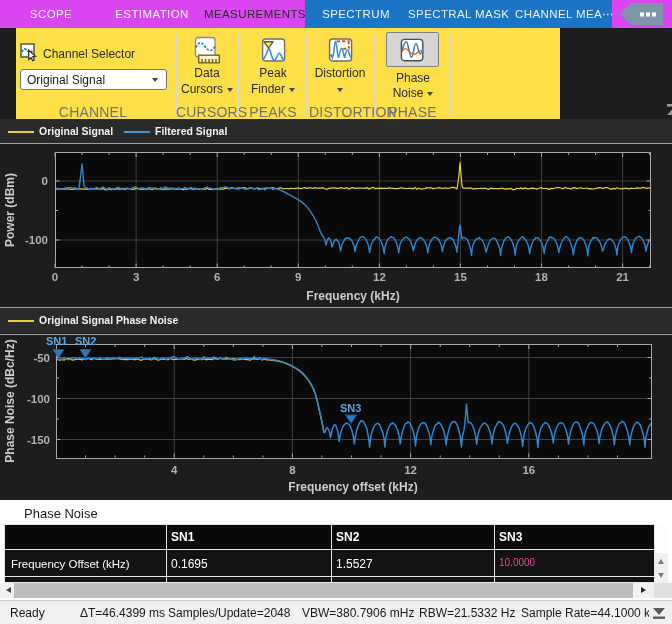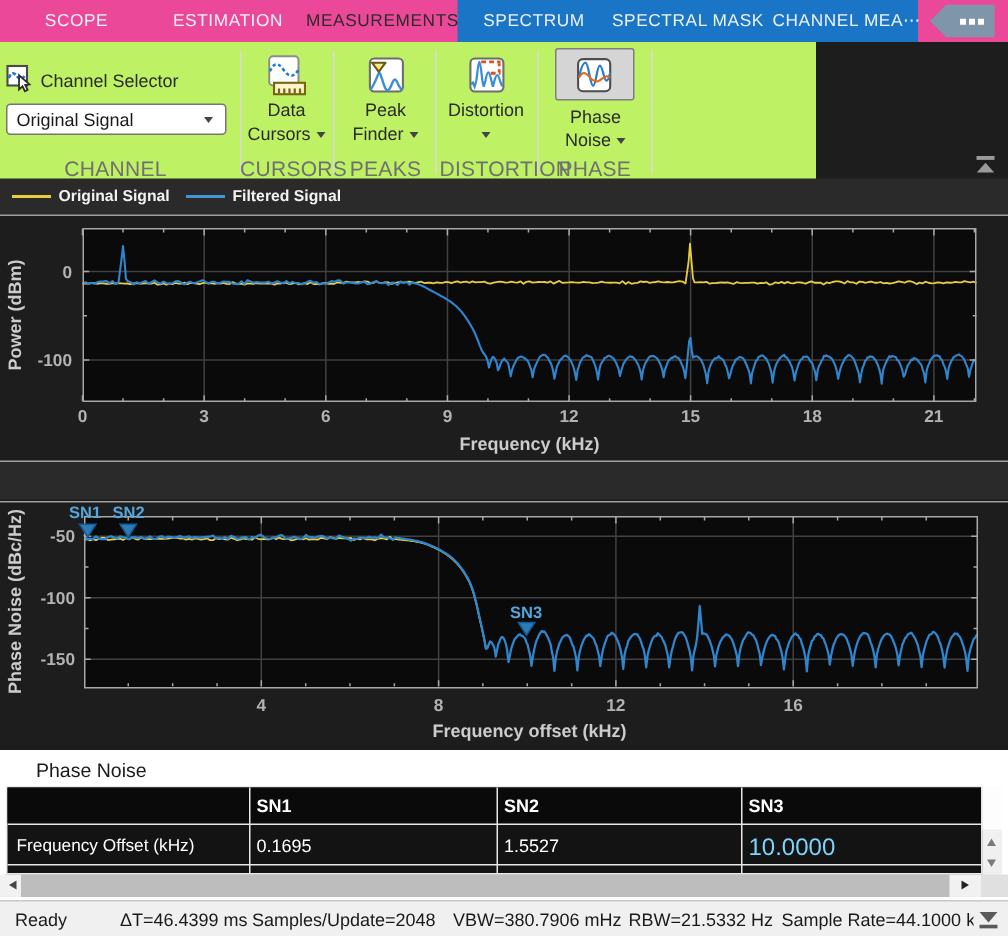--- a/index.html
+++ b/index.html
@@ -1,24 +1,24 @@
 <!DOCTYPE html>
 <html><head><meta charset="utf-8"><style>
 * { margin:0; padding:0; box-sizing:border-box; }
 html,body { width:672px; height:624px; overflow:hidden; background:#1d1d1d;
   font-family:"Liberation Sans", sans-serif; }
 #app { position:relative; width:672px; height:624px; }
 .abs { position:absolute; }
 
-#tabbar { left:0; top:0; width:672px; height:28px; background:#ec4899; }
+#tabbar { left:0; top:0; width:672px; height:28px; background:#d946ef; }
 #tabbar .bluezone { position:absolute; left:305px; top:0; width:307px; height:28px; background:#1a75c6; }
 .tab { position:absolute; top:0; height:28px; line-height:28px; font-size:11.5px; letter-spacing:0.4px;
    color:#eef3f8; text-align:center; white-space:nowrap; }
 
-#ribbon { left:0; top:28px; width:544px; height:92px; background:#bef264; color:#2b2b2b; }
+#ribbon { left:16px; top:28px; width:544px; height:92px; background:#fde047; color:#2b2b2b; }
 .seclabel { position:absolute; font-size:14px; color:#707070; text-align:center; top:76px; letter-spacing:0.2px;}
 .divider { position:absolute; top:6px; width:1px; height:82px; background:#d9d9d9; }
 .btntext { position:absolute; font-size:12px; color:#2b2b2b; text-align:center; white-space:nowrap; }
 .caret { display:inline-block; width:0; height:0; border-left:3.5px solid transparent;
    border-right:3.5px solid transparent; border-top:4px solid #444; margin-left:4px; vertical-align:middle; }
 
 .legend { position:absolute; left:0; width:672px; background:#2a2a2a; color:#f2f2f2;
    font-size:10.5px; font-weight:bold; }
 .lline { display:inline-block; width:26px; height:0; border-top:2px solid; vertical-align:middle; margin-right:5px;}
 .sep { position:absolute; left:0; width:672px; height:1px; background:#a0a0a0; z-index:5; }
@@ -204,20 +204,21 @@
       <text x="541.5" y="137" text-anchor="middle" class="tick">18</text>
       <text x="622.6" y="137" text-anchor="middle" class="tick">21</text>
   <text x="48" y="41" text-anchor="end" class="tick">0</text>
   <text x="48" y="100" text-anchor="end" class="tick">-100</text>
   <text x="353" y="156" text-anchor="middle" class="title">Frequency (kHz)</text>
   <text x="14" y="66" text-anchor="middle" class="title" transform="rotate(-90 14 66)">Power (dBm)</text>
 </svg>
 <div class="sep" style="top:307px;"></div>
 
 <div class="legend" style="top:308px;height:25px;">
+  <span style="position:absolute;left:8px;top:6px;"><span class="lline" style="border-color:#e9cd3f;"></span>Original Signal Phase Noise</span>
 </div>
 <div class="sep" style="top:334px;"></div>
 
 <svg class="abs" style="left:0;top:334px;" width="672" height="166" viewBox="0 0 672 166">
   <rect x="0" y="0" width="672" height="166" fill="#1d1d1d"></rect>
   <rect x="56" y="10" width="596" height="114" fill="#0a0a0a"></rect>
   <g>
     <line x1="174.2" y1="10" x2="174.2" y2="124" stroke="#414141" stroke-width="1"></line>
         <line x1="292.4" y1="10" x2="292.4" y2="124" stroke="#414141" stroke-width="1"></line>
         <line x1="410.6" y1="10" x2="410.6" y2="124" stroke="#414141" stroke-width="1"></line>
@@ -303,21 +304,21 @@
     <div style="position:absolute;left:161px;top:0;width:1px;height:100%;background:#e8e8e8;"></div>
     <div style="position:absolute;left:326px;top:0;width:1px;height:100%;background:#e8e8e8;"></div>
     <div style="position:absolute;left:489px;top:0;width:1px;height:100%;background:#e8e8e8;"></div>
     <div style="position:absolute;left:0;top:51px;width:100%;height:1px;background:#e8e8e8;"></div>
     <div style="position:absolute;left:166px;top:5px;font-size:12px;font-weight:bold;color:#fff;">SN1</div>
     <div style="position:absolute;left:331px;top:5px;font-size:12px;font-weight:bold;color:#fff;">SN2</div>
     <div style="position:absolute;left:494px;top:5px;font-size:12px;font-weight:bold;color:#fff;">SN3</div>
     <div style="position:absolute;left:6px;top:33px;font-size:11.5px;color:#fff;">Frequency Offset (kHz)</div>
     <div style="position:absolute;left:166px;top:32px;font-size:12px;color:#fff;">0.1695</div>
     <div style="position:absolute;left:331px;top:32px;font-size:12px;color:#fff;">1.5527</div>
-    <div style="position:absolute;left:494px;top:32px;font-size:16px;color:#7dd3fc;">10.0000</div>
+    <div style="position:absolute;left:494px;top:32px;font-size:10px;color:#ec4899;">10.0000</div>
   </div>
 
   <div style="position:absolute;left:655px;top:24px;width:13px;height:59px;background:#f0f0f0;">
     <div style="position:absolute;left:0;top:0;width:13px;height:29px;background:#fdfdfd;"></div>
     <div style="position:absolute;left:3px;top:35px;width:0;height:0;border-left:3.5px solid transparent;border-right:3.5px solid transparent;border-bottom:5px solid #7a7a7a;"></div>
     <div style="position:absolute;left:3px;top:49px;width:0;height:0;border-left:3.5px solid transparent;border-right:3.5px solid transparent;border-top:5px solid #7a7a7a;"></div>
   </div>
 
   <div style="position:absolute;left:0;top:83px;width:654px;height:15px;background:#f1f1f1;">
     <div style="position:absolute;left:6px;top:4px;width:0;height:0;border-top:3.5px solid transparent;border-bottom:3.5px solid transparent;border-right:5px solid #444;"></div>

